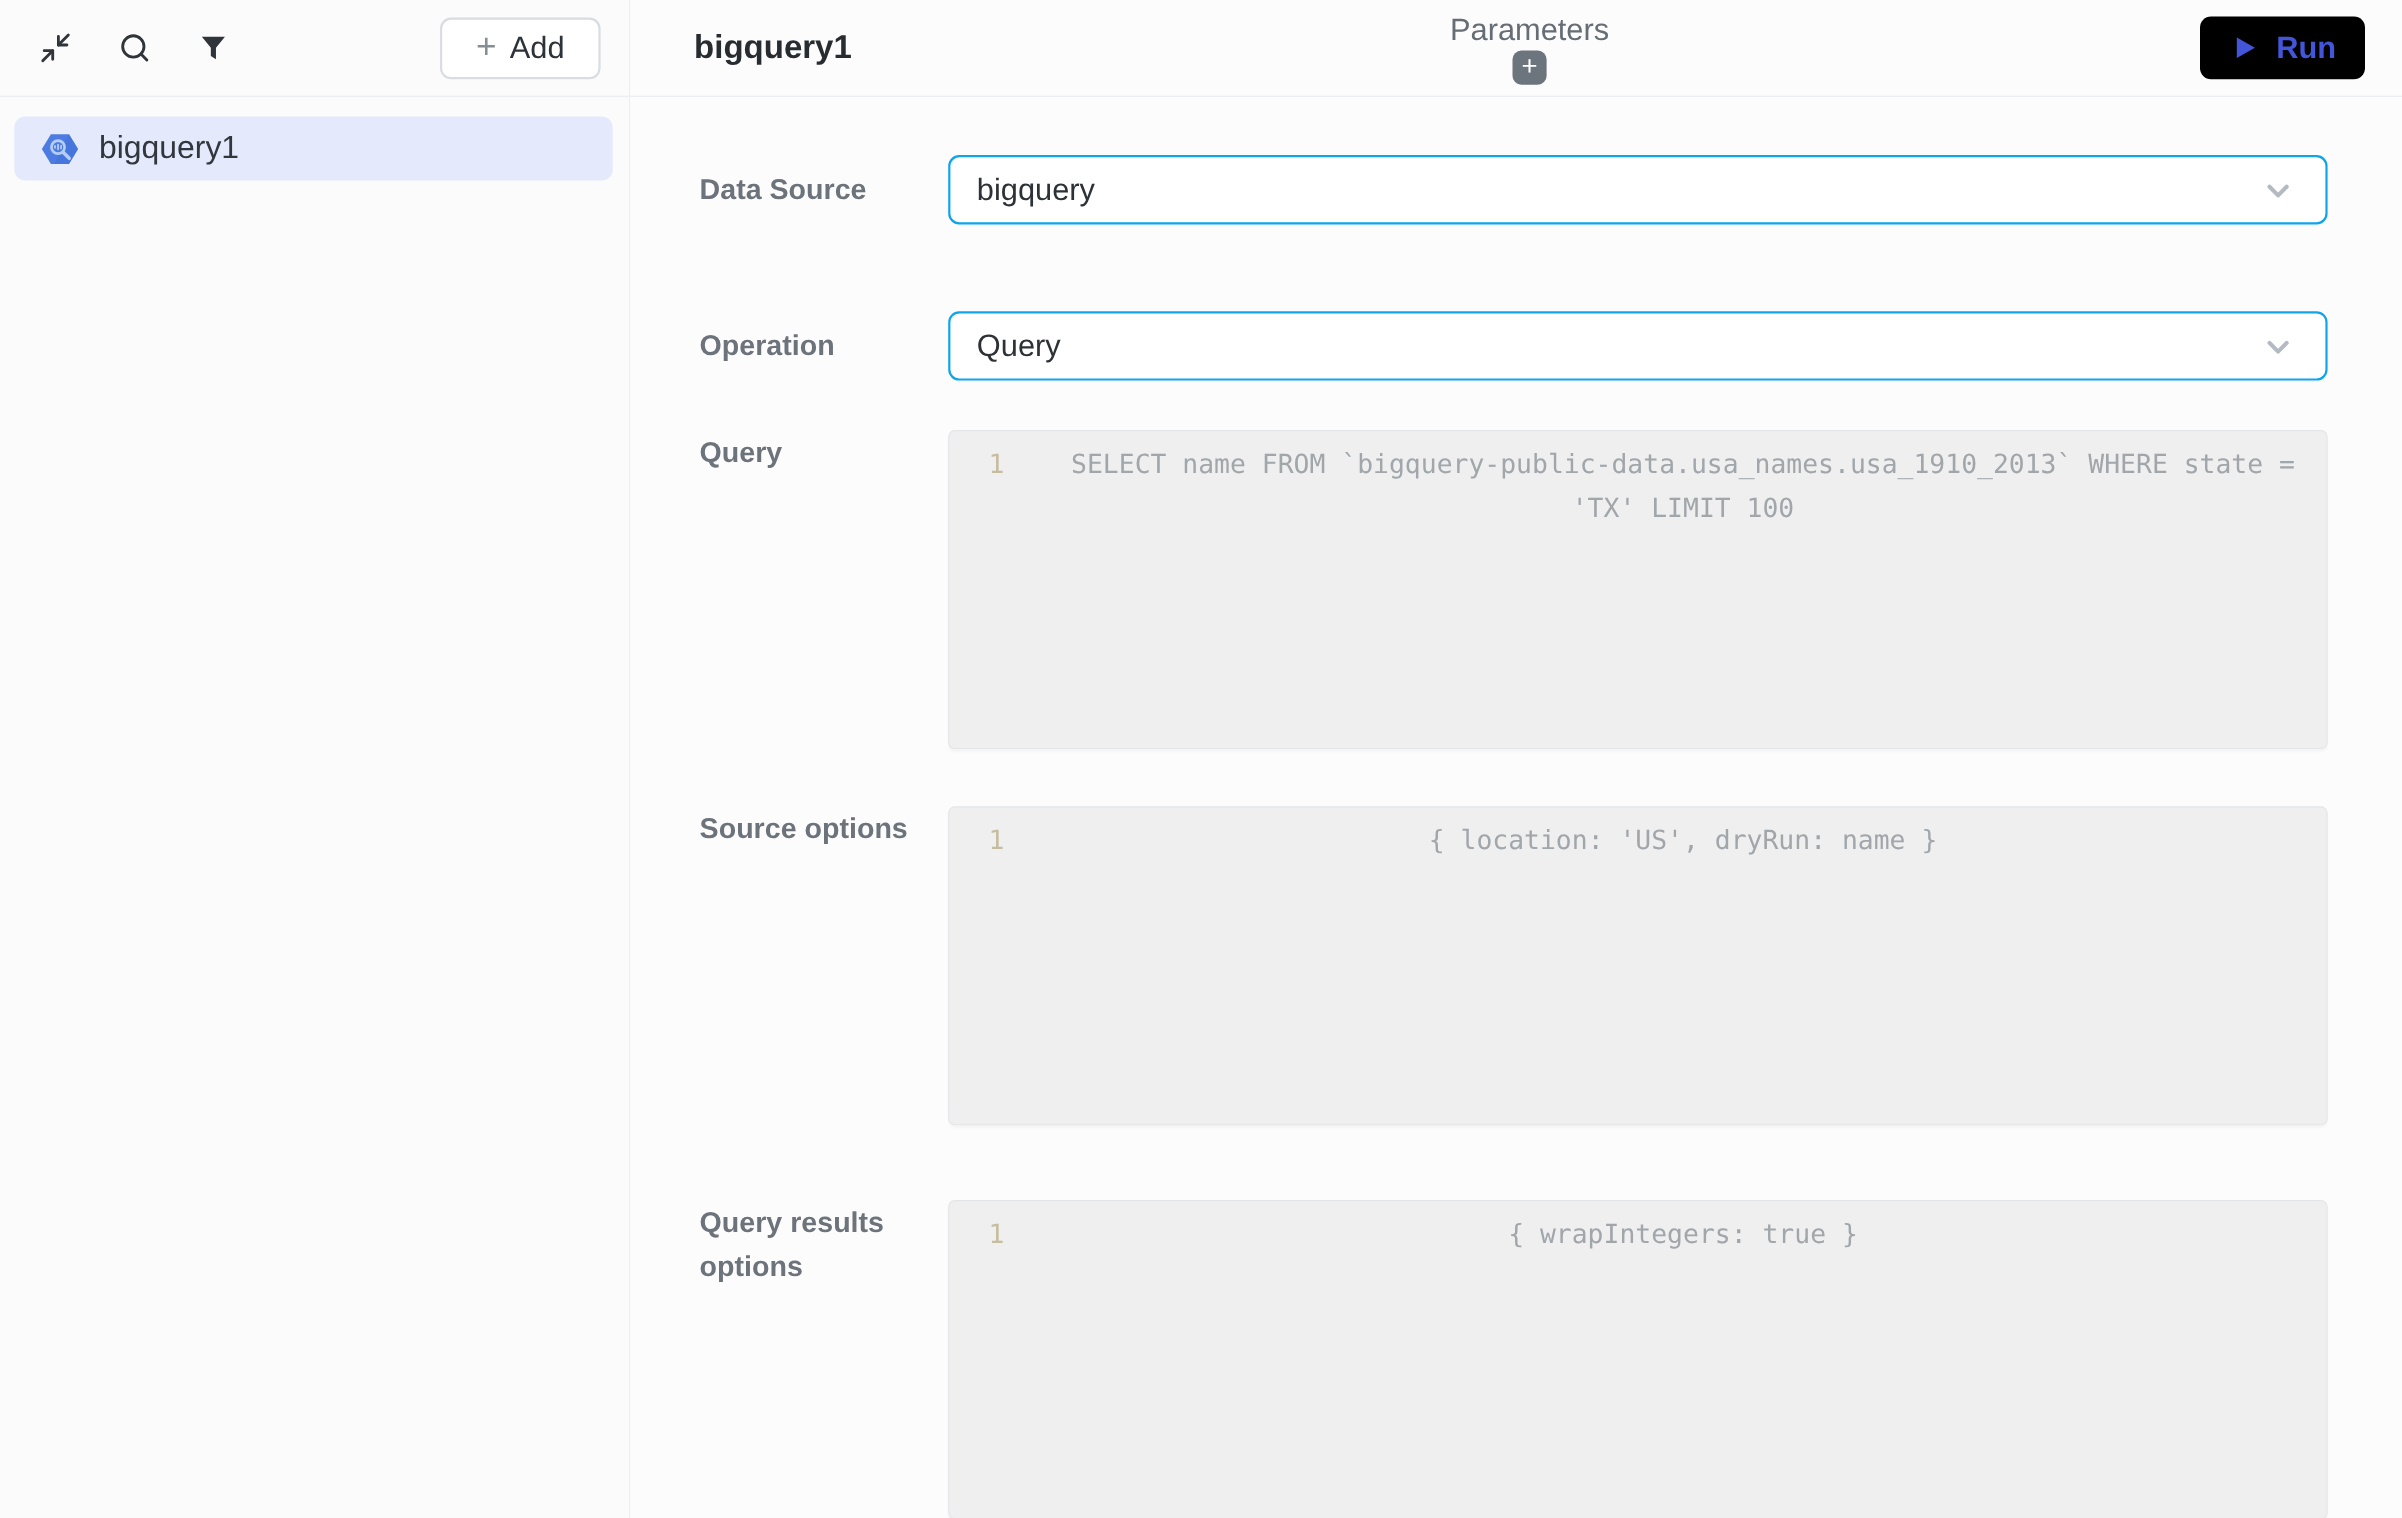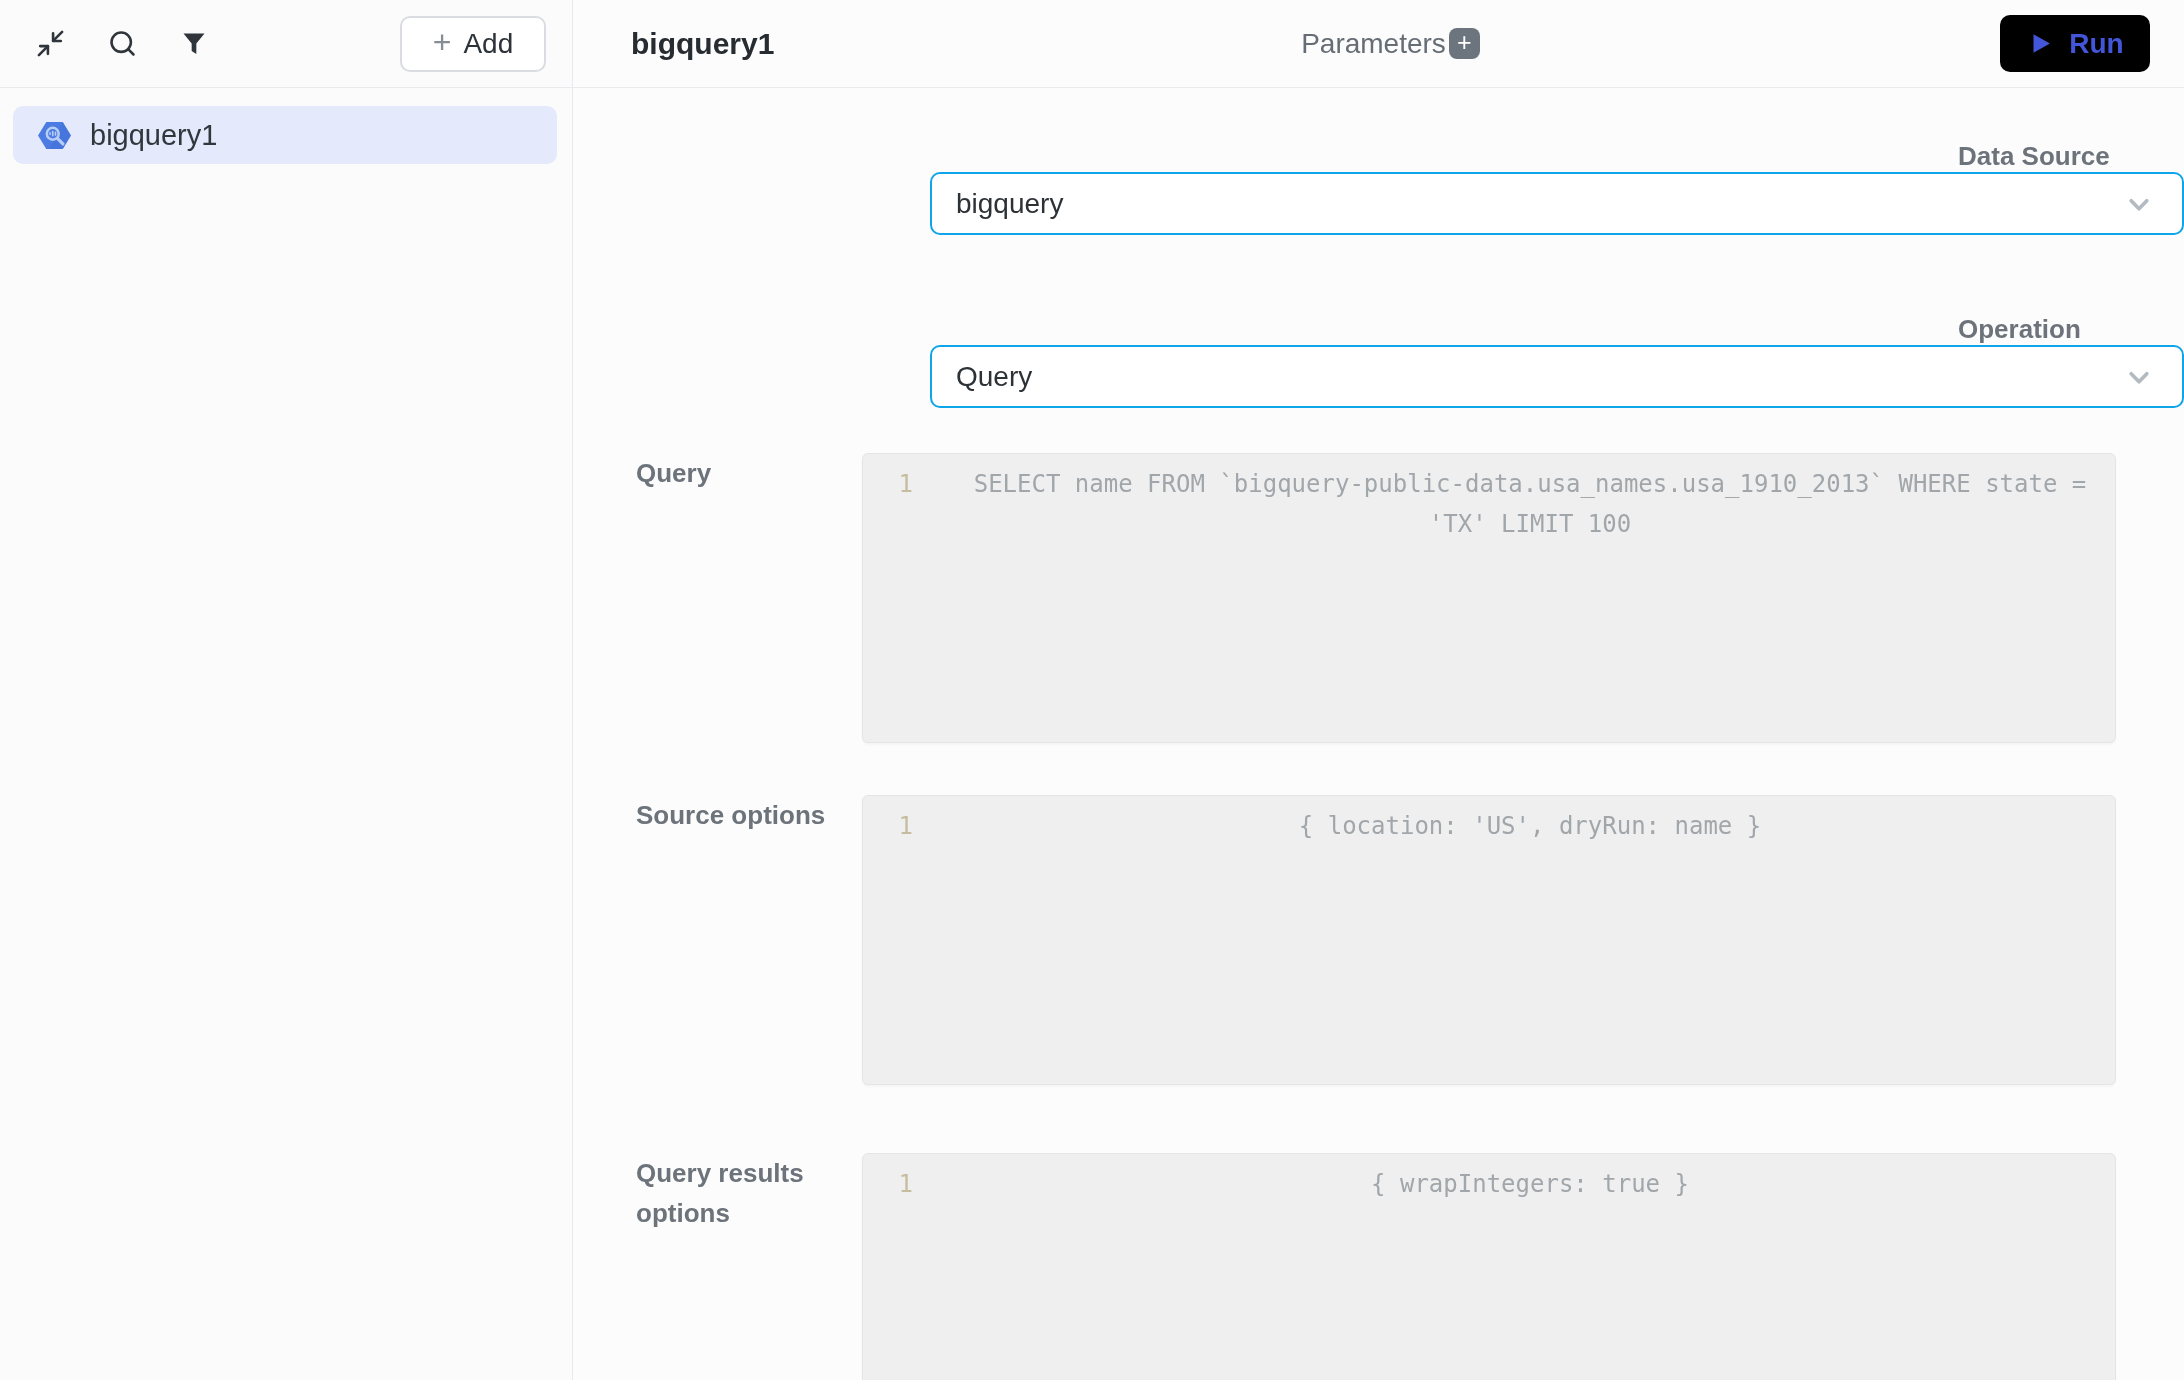--- a/index.html
+++ b/index.html
@@ -20,34 +20,34 @@
   .add-btn .lbl { font-size:28px; font-weight:400; color:#2d3339; }
   .sidebar-list { padding:18px 15px 0 13px; }
   .query-item { height:58px; border-radius:10px; background:#e4e9fc; display:flex; align-items:center; padding:0 20px 0 23px; gap:17px; cursor:pointer; }
   .query-item .q-label { font-size:29px; color:#32373d; font-weight:500; }
 
   
   .main { flex:1; display:flex; flex-direction:column; background:#fcfcfd; min-width:0; }
   .main-header { height:88px; flex-shrink:0; border-bottom:1px solid #e8eaed; display:flex; align-items:center; padding:0 34px 0 58px; }
   .mh-left { flex:1; display:flex; align-items:center; min-width:0; }
   .page-title { font-size:30px; font-weight:700; color:#272c31; }
-  .mh-center { display:flex; align-items:center; gap:3px; }
+  .mh-center { display:flex; align-items:center; gap:3px;flex-direction:column; }
   .params-label { font-size:28px; font-weight:500; color:#666d75; }
   .params-add { width:31px; height:31px; border-radius:8px; background:#6c757d; color:#ffffff; font-size:25px; font-weight:500; display:flex; align-items:center; justify-content:center; line-height:1; cursor:pointer; padding-bottom:2px; }
   .mh-right { flex:1; display:flex; align-items:center; justify-content:flex-end; gap:14px; }
   .preview-btn { height:57px; padding:0 34px; background:#ffffff; border:2px solid #d6d9de; border-radius:10px; display:flex; align-items:center; gap:15px; cursor:pointer; }
   .preview-btn .lbl { font-size:28px; font-weight:700; color:#22272d; }
   .run-btn { height:57px; width:150px; background:#000000; border:none; border-radius:10px; display:flex; align-items:center; justify-content:center; gap:14px; cursor:pointer; }
   .run-btn .lbl { font-size:28px; font-weight:700; color:#4355d8; }
 
   
   .content { flex:1; padding-left:63px; overflow:hidden; }
   .form-row { display:flex; }
   .form-label { width:226px; flex-shrink:0; padding-right:26px; font-size:26px; font-weight:600; color:#6d737b; line-height:40px; }
-  .row-select { align-items:flex-end;flex-direction:column; }
+  .row-select { align-items:center; }
   .row-select .form-label { line-height:normal; }
   .field { width:1254px; min-width:0; }
   .select-box { height:63px; width:100%; background:#ffffff; border:2px solid #0ea5e9; border-radius:10px; display:flex; align-items:center; padding:0 26px 0 24px; cursor:pointer; }
   .select-value { font-size:28px; color:#2d3237; }
   .select-box svg { margin-left:auto; }
   .mt-53 { margin-top:53px; } .mt-79 { margin-top:79px; } .mt-45 { margin-top:45px; } .mt-52 { margin-top:52px; } .mt-48 { margin-top:68px; }
 
   .code-editor { height:290px; width:100%; background:#efefef; border:1px solid #e4e5e8; border-radius:6px; padding:10px 16px 0 0; font-family:"DejaVu Sans Mono", monospace; font-size:24px; line-height:40px; cursor:text; overflow:hidden; box-shadow:0 2px 2px rgba(0,0,0,0.03); }
   .cm-line { display:flex; }
   .gutter { width:50px; flex-shrink:0; text-align:right; color:#c6bc9e; }

